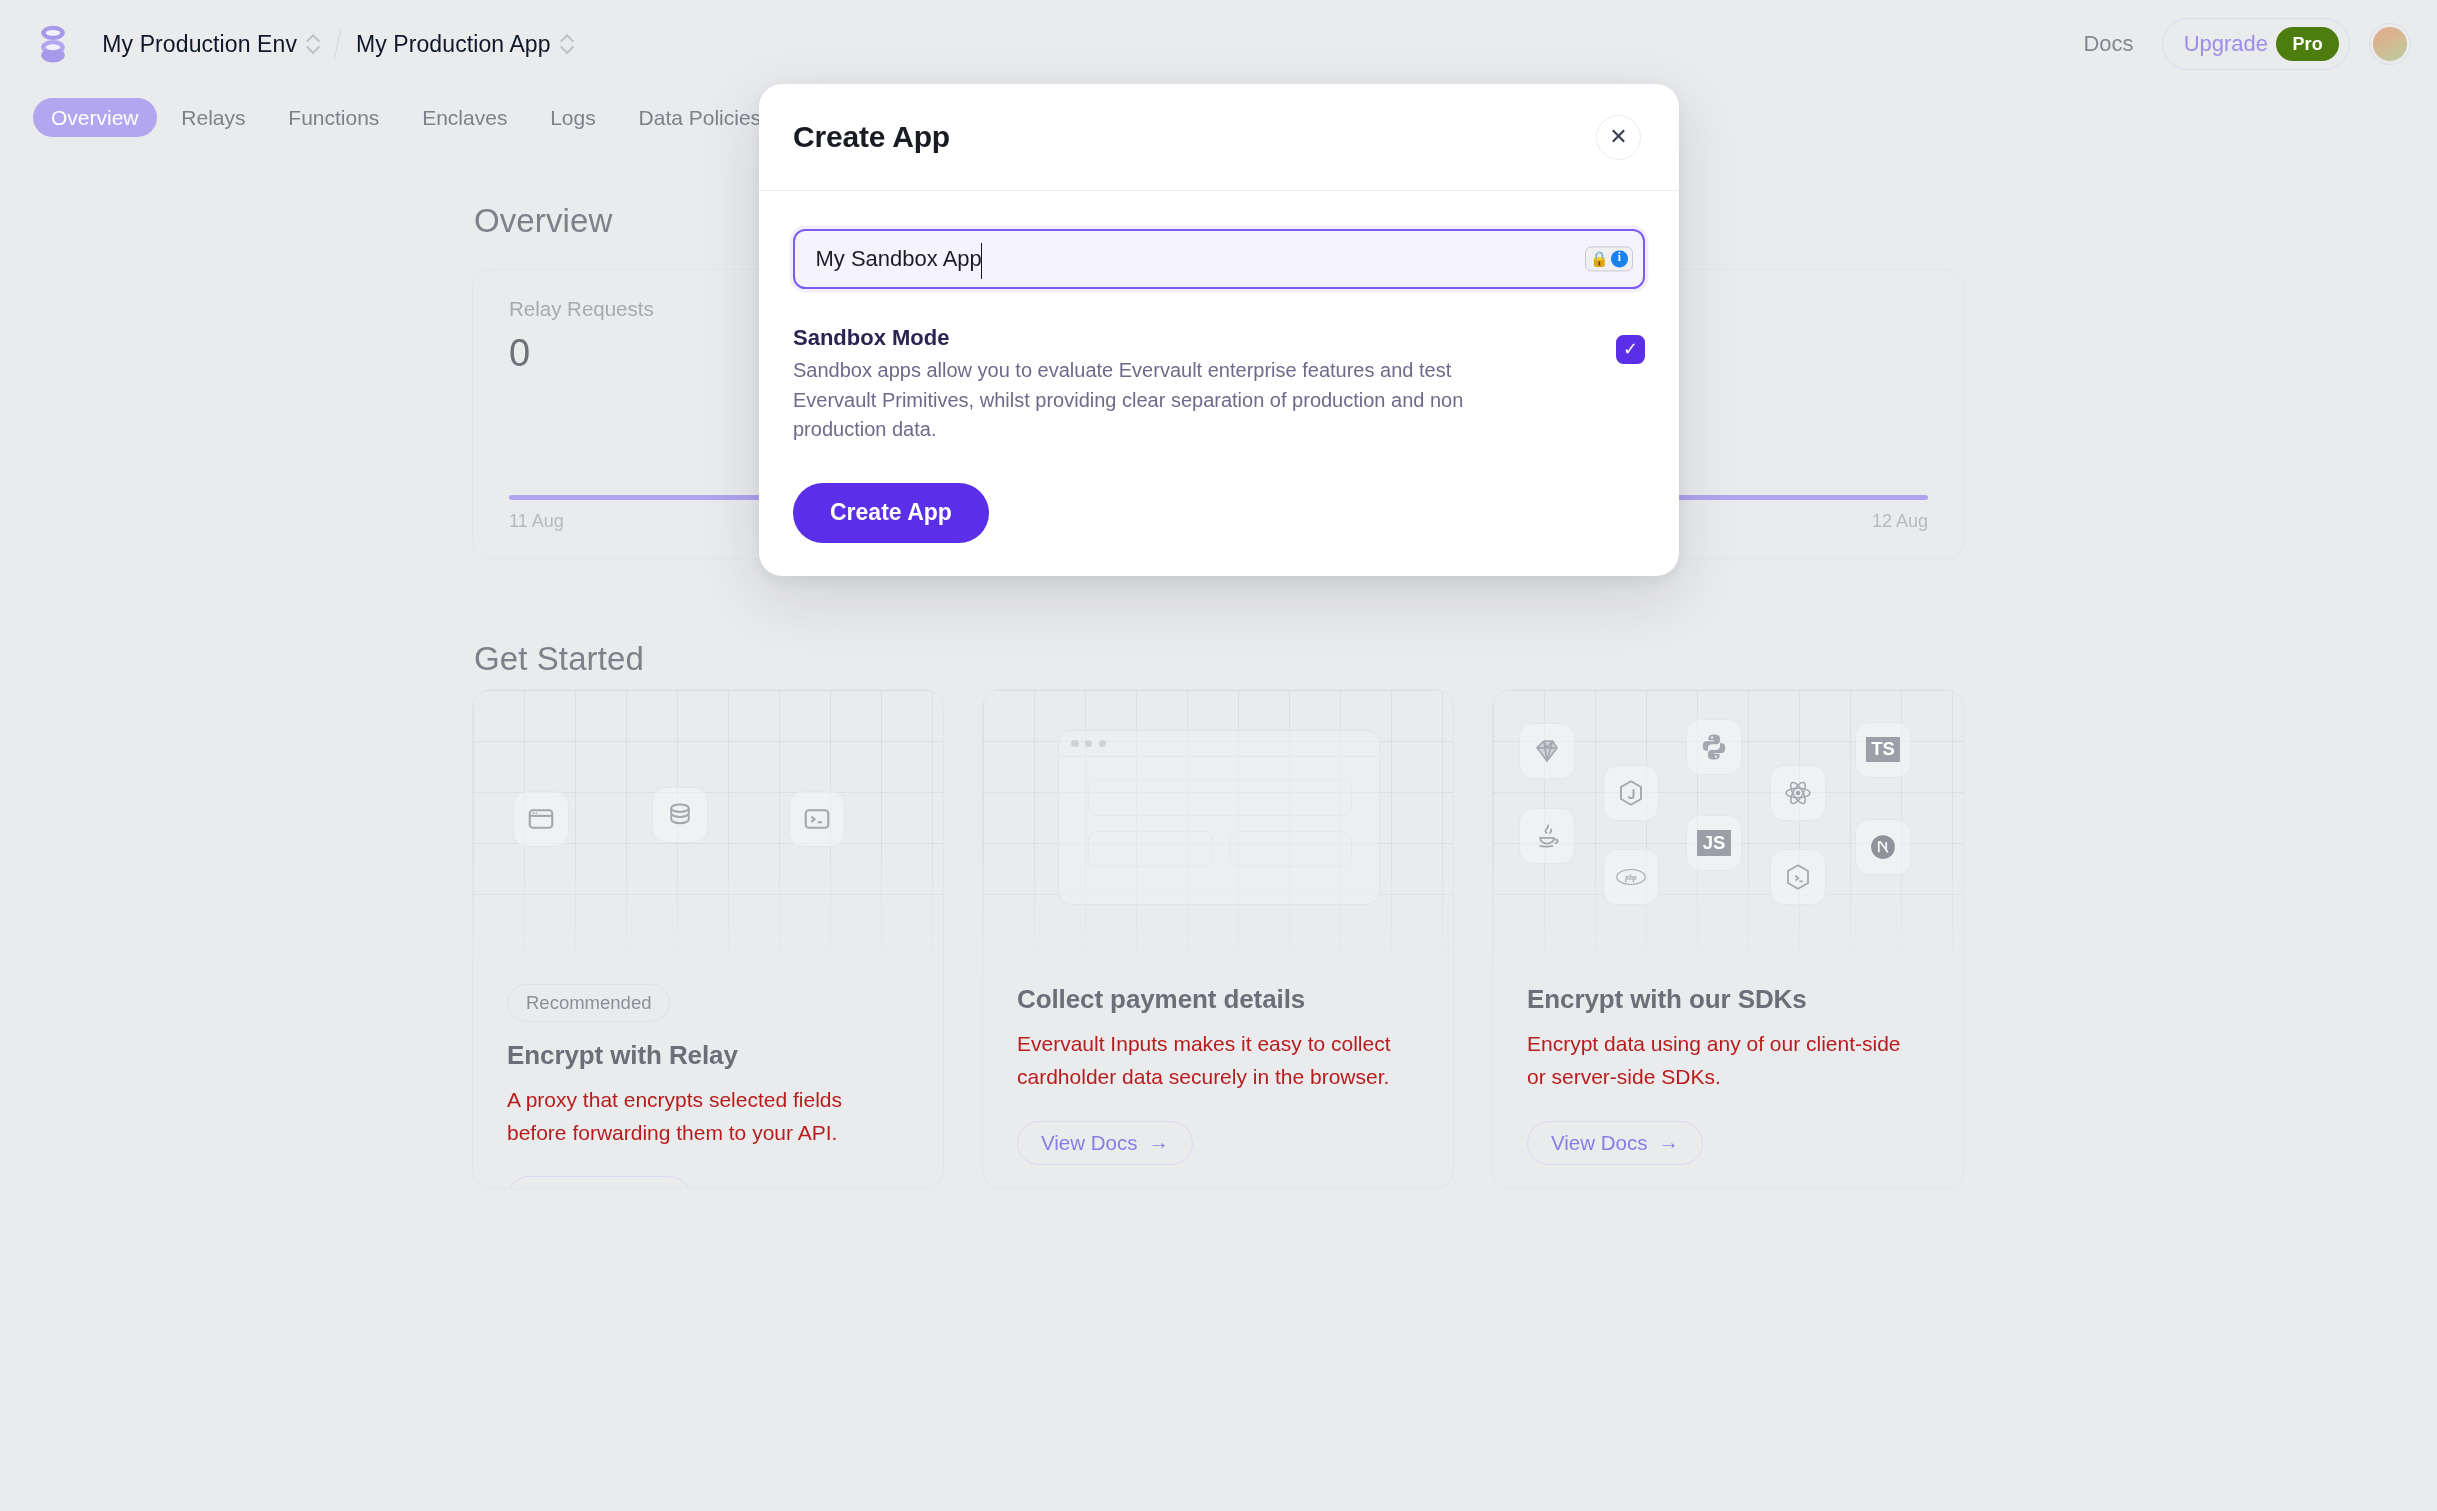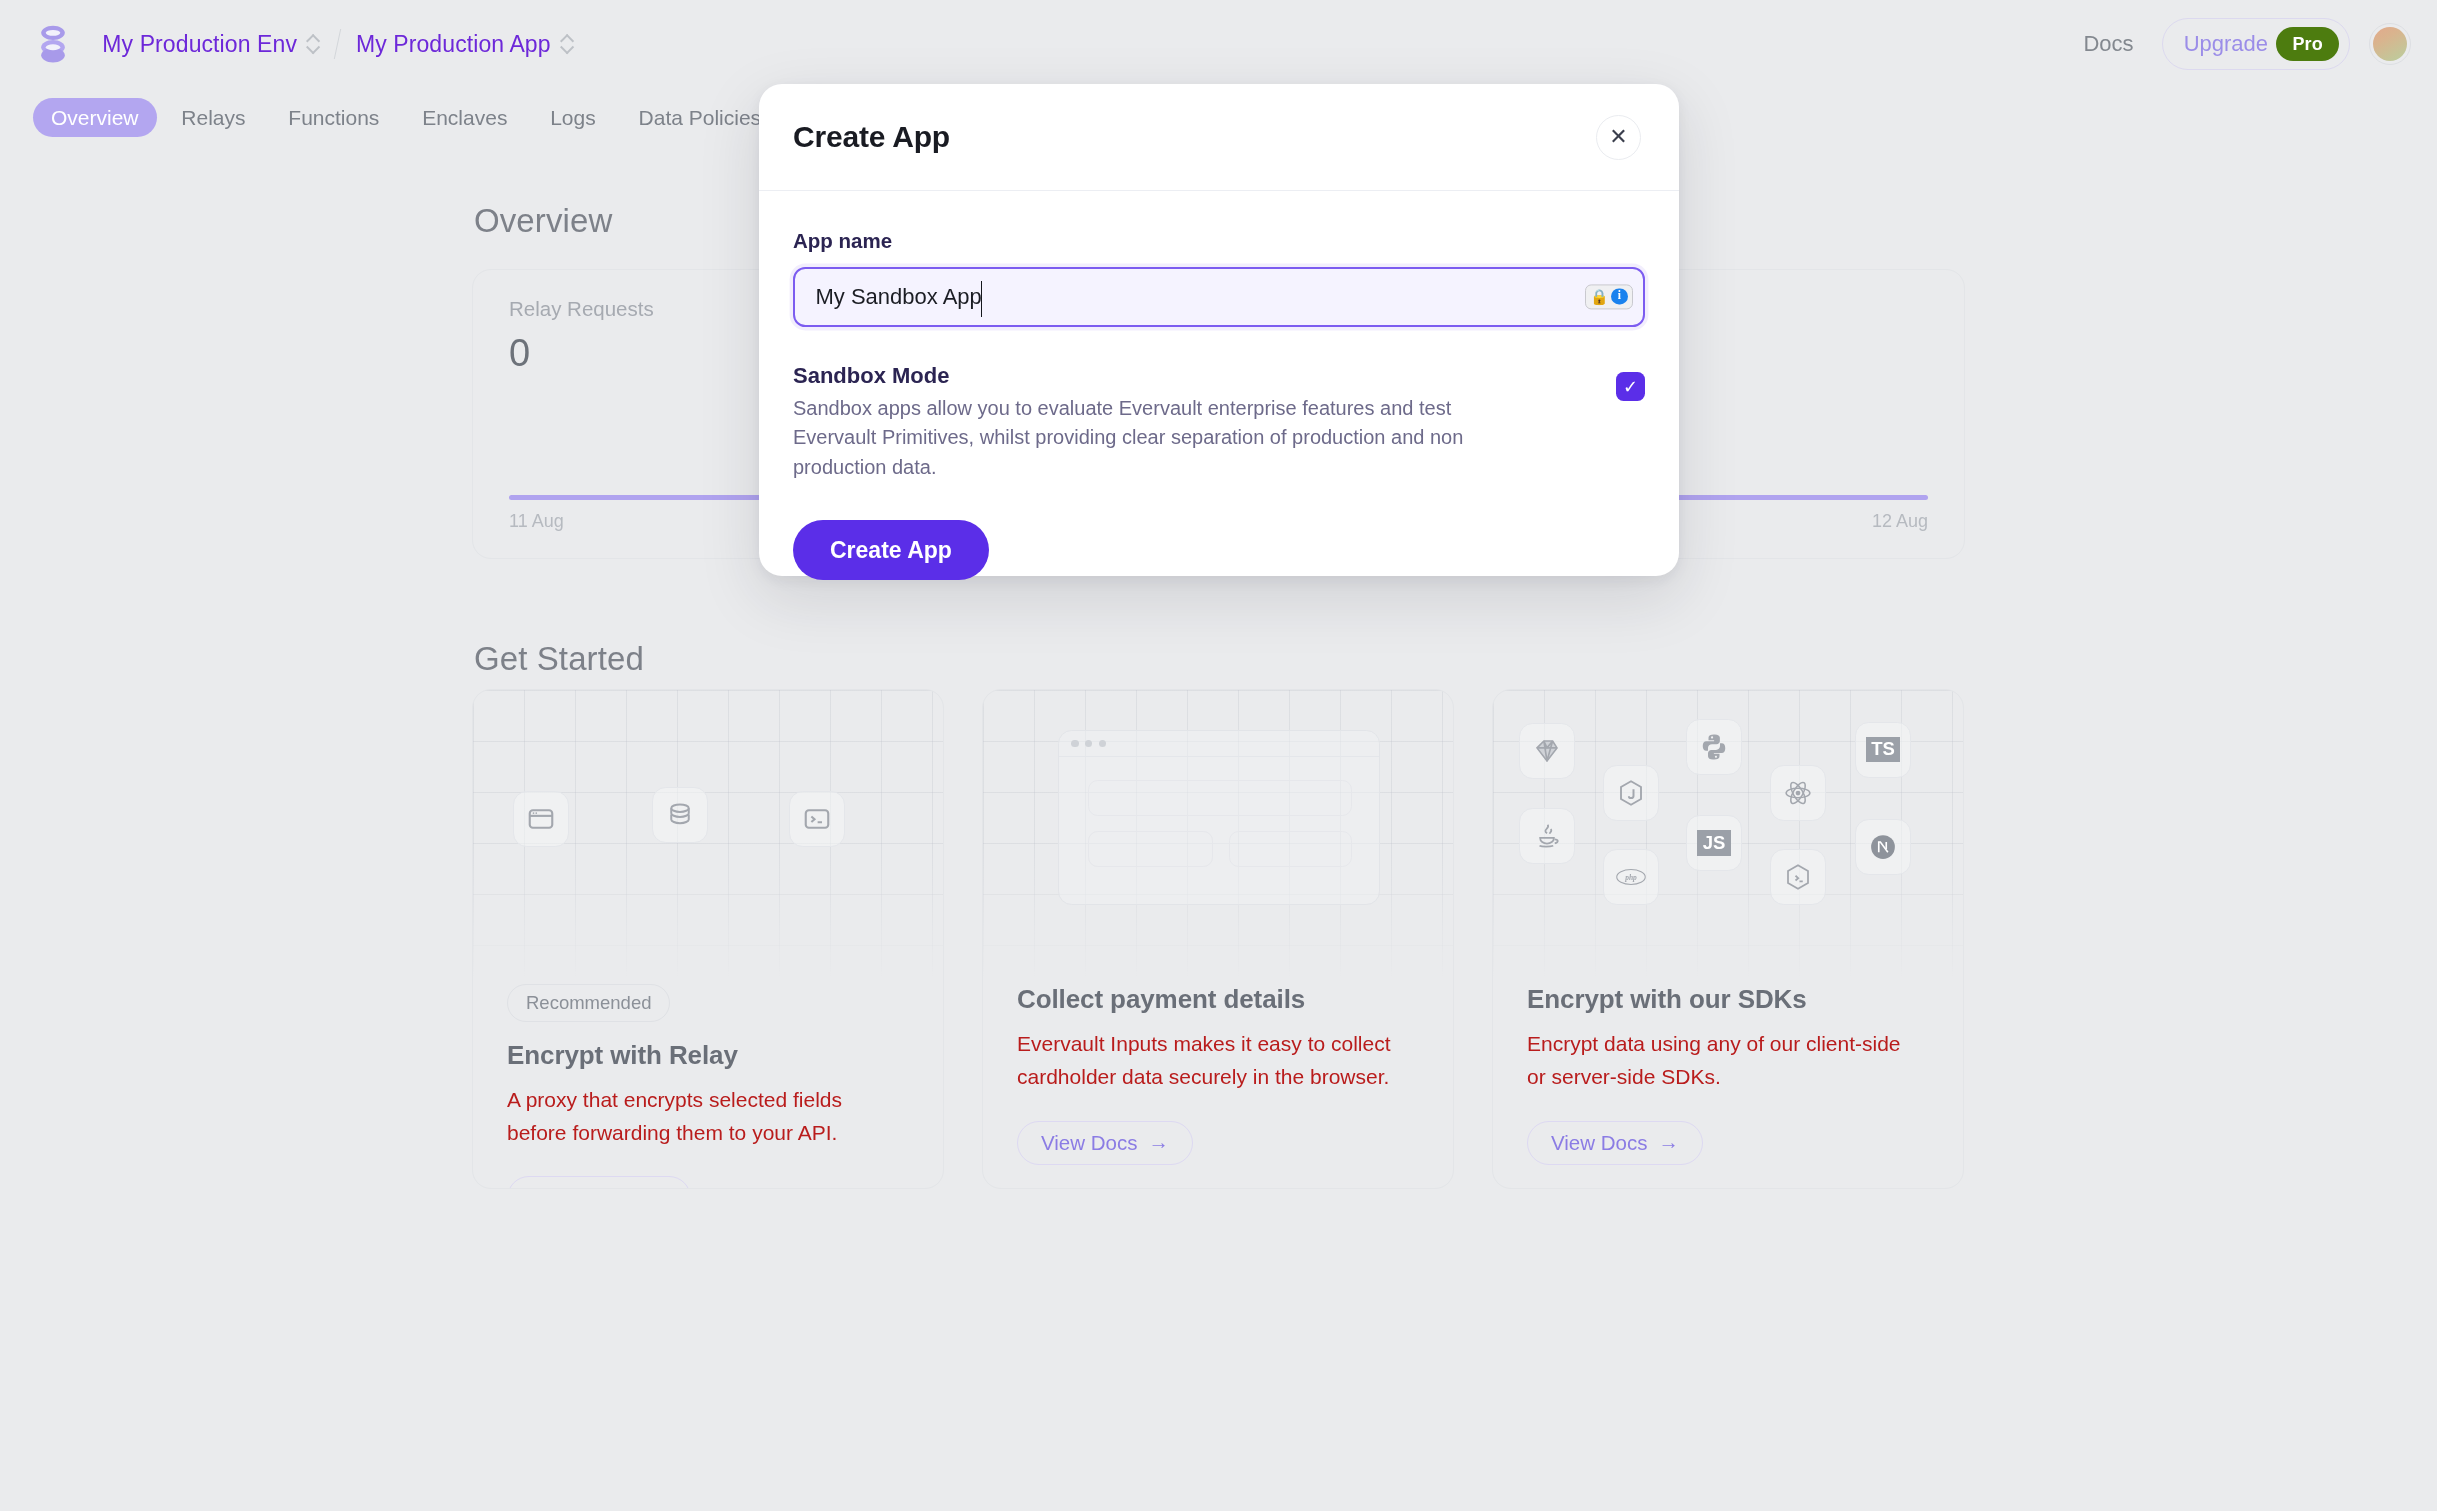--- a/index.html
+++ b/index.html
@@ -15,21 +15,21 @@
   .topbar {
     position: absolute; left: 0; top: 0;
     width: 2438px; height: 88px;
     display: flex; align-items: center;
     padding: 0 27px 0 31.5px;
   }
   .brand-logo { width: 42px; height: 42px; flex: 0 0 auto; margin-right: 22px; }
   .crumb-group { display: flex; align-items: center; }
   .crumb {
     display: flex; align-items: center; gap: 9.6px;
-    font-size: 23px; color: #6d28d9; letter-spacing: 0.1px;
+    font-size: 23px; color: #0f172a; letter-spacing: 0.1px;
     padding: 5.5px 6.8px; border-radius: 8.2px; cursor: pointer;
   }
   .chev-updown { display: inline-block; width: 12.3px; height: 20.5px; position: relative; opacity: .55; }
   .chev-updown:before, .chev-updown:after {
     content: ""; position: absolute; left: 1.4px; width: 8.2px; height: 8.2px;
     border-left: 2.1px solid #9aa0a8; border-top: 2.1px solid #9aa0a8;
   }
   .chev-updown:before { top: 2.1px; transform: rotate(45deg); }
   .chev-updown:after  { bottom: 2.1px; transform: rotate(-135deg); }
   .crumb-sep { width: 1.4px; height: 30px; background: #d3d6da; margin: 0 11px; transform: skewX(-12deg); }
@@ -419,21 +419,20 @@
   </div>
 </div>
 
 <div class="modal">
   <div class="modal-head">
     <span class="modal-title">Create App</span>
     <button class="modal-close">✕</button>
   </div>
 
   <div class="modal-body">
-    <div class="field-label">App name</div>
 
     <div class="name-input-wrap">
       <input class="name-input" type="text" value="My Sandbox App" style="">
       <span class="caret"></span>
       <span class="pw-widget">
         <span class="lock-glyph">🔒</span>
         <span class="info-dot">i</span>
       </span>
     </div>
 

